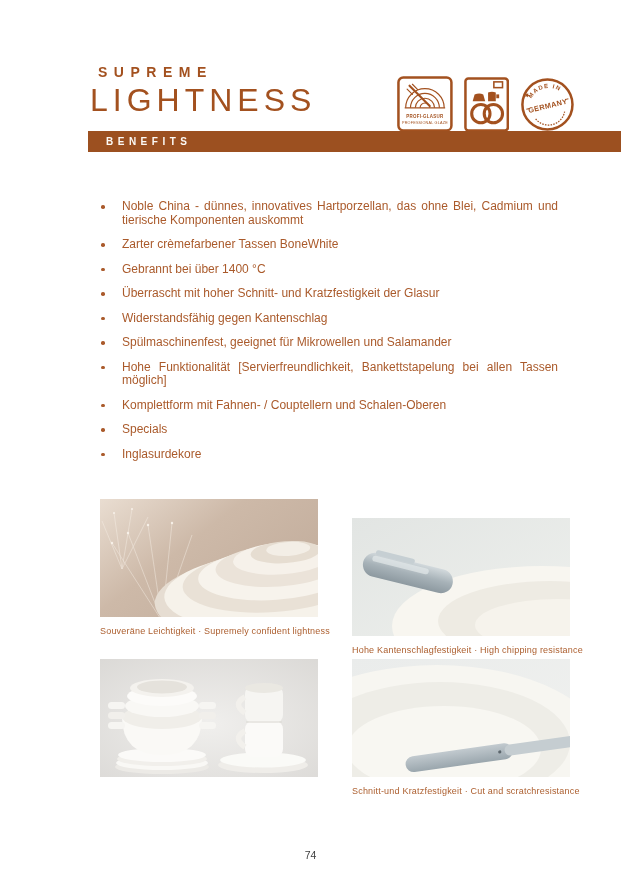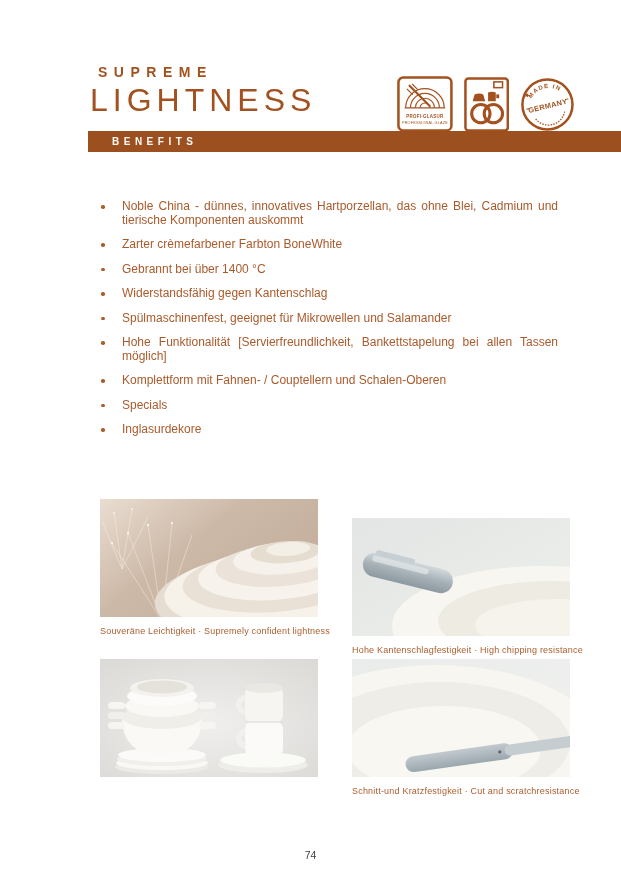--- a/index.html
+++ b/index.html
@@ -21,21 +21,21 @@
     position:absolute;left:397px;top:74px;width:178px;height:60px;
     display:flex;align-items:center;gap:11px;
   }
   
   .benefits-banner{
     position:absolute;left:88px;top:131px;right:0;height:21px;
     background:#9c5020;display:flex;align-items:center;
   }
   .benefits-banner span{
     color:#fcf9f5;font-size:10px;font-weight:bold;letter-spacing:4.5px;
-    padding-left:24px;
+    padding-left:18px;
   }
   
   .benefits-list{
     position:absolute;left:88px;top:200px;width:470px;
     list-style:none;margin:0;padding:0;
   }
   .benefits-list li{
     position:relative;padding-left:34px;margin-bottom:11px;
     font-size:12px;line-height:13.5px;color:#aa5a2b;text-align:justify;
   }
@@ -116,22 +116,23 @@
       </g>
     </svg>
   </div>
 
   <div class="benefits-banner">
     <span>BENEFITS</span>
   </div>
 
   <ul class="benefits-list">
     <li>Noble China - dünnes, innovatives Hartporzellan, das ohne Blei, Cadmium und tierische Komponenten auskommt</li>
-    <li>Zarter crèmefarbener Farbton BoneWhite</li>
+    <li>Zarter crèmefarbener Tassen BoneWhite</li>
     <li>Gebrannt bei über 1400 °C</li>
+    <li>Überrascht mit hoher Schnitt- und Kratzfestigkeit der Glasur</li>
     <li>Widerstandsfähig gegen Kantenschlag</li>
     <li>Spülmaschinenfest, geeignet für Mikrowellen und Salamander</li>
     <li>Hohe Funktionalität [Servierfreundlichkeit, Bankettstapelung bei allen Tassen möglich]</li>
     <li>Komplettform mit Fahnen- / Couptellern und Schalen-Oberen</li>
     <li>Specials</li>
     <li>Inglasurdekore</li>
   </ul>
 
   <figure class="fig-1">
     <div class="photo">

